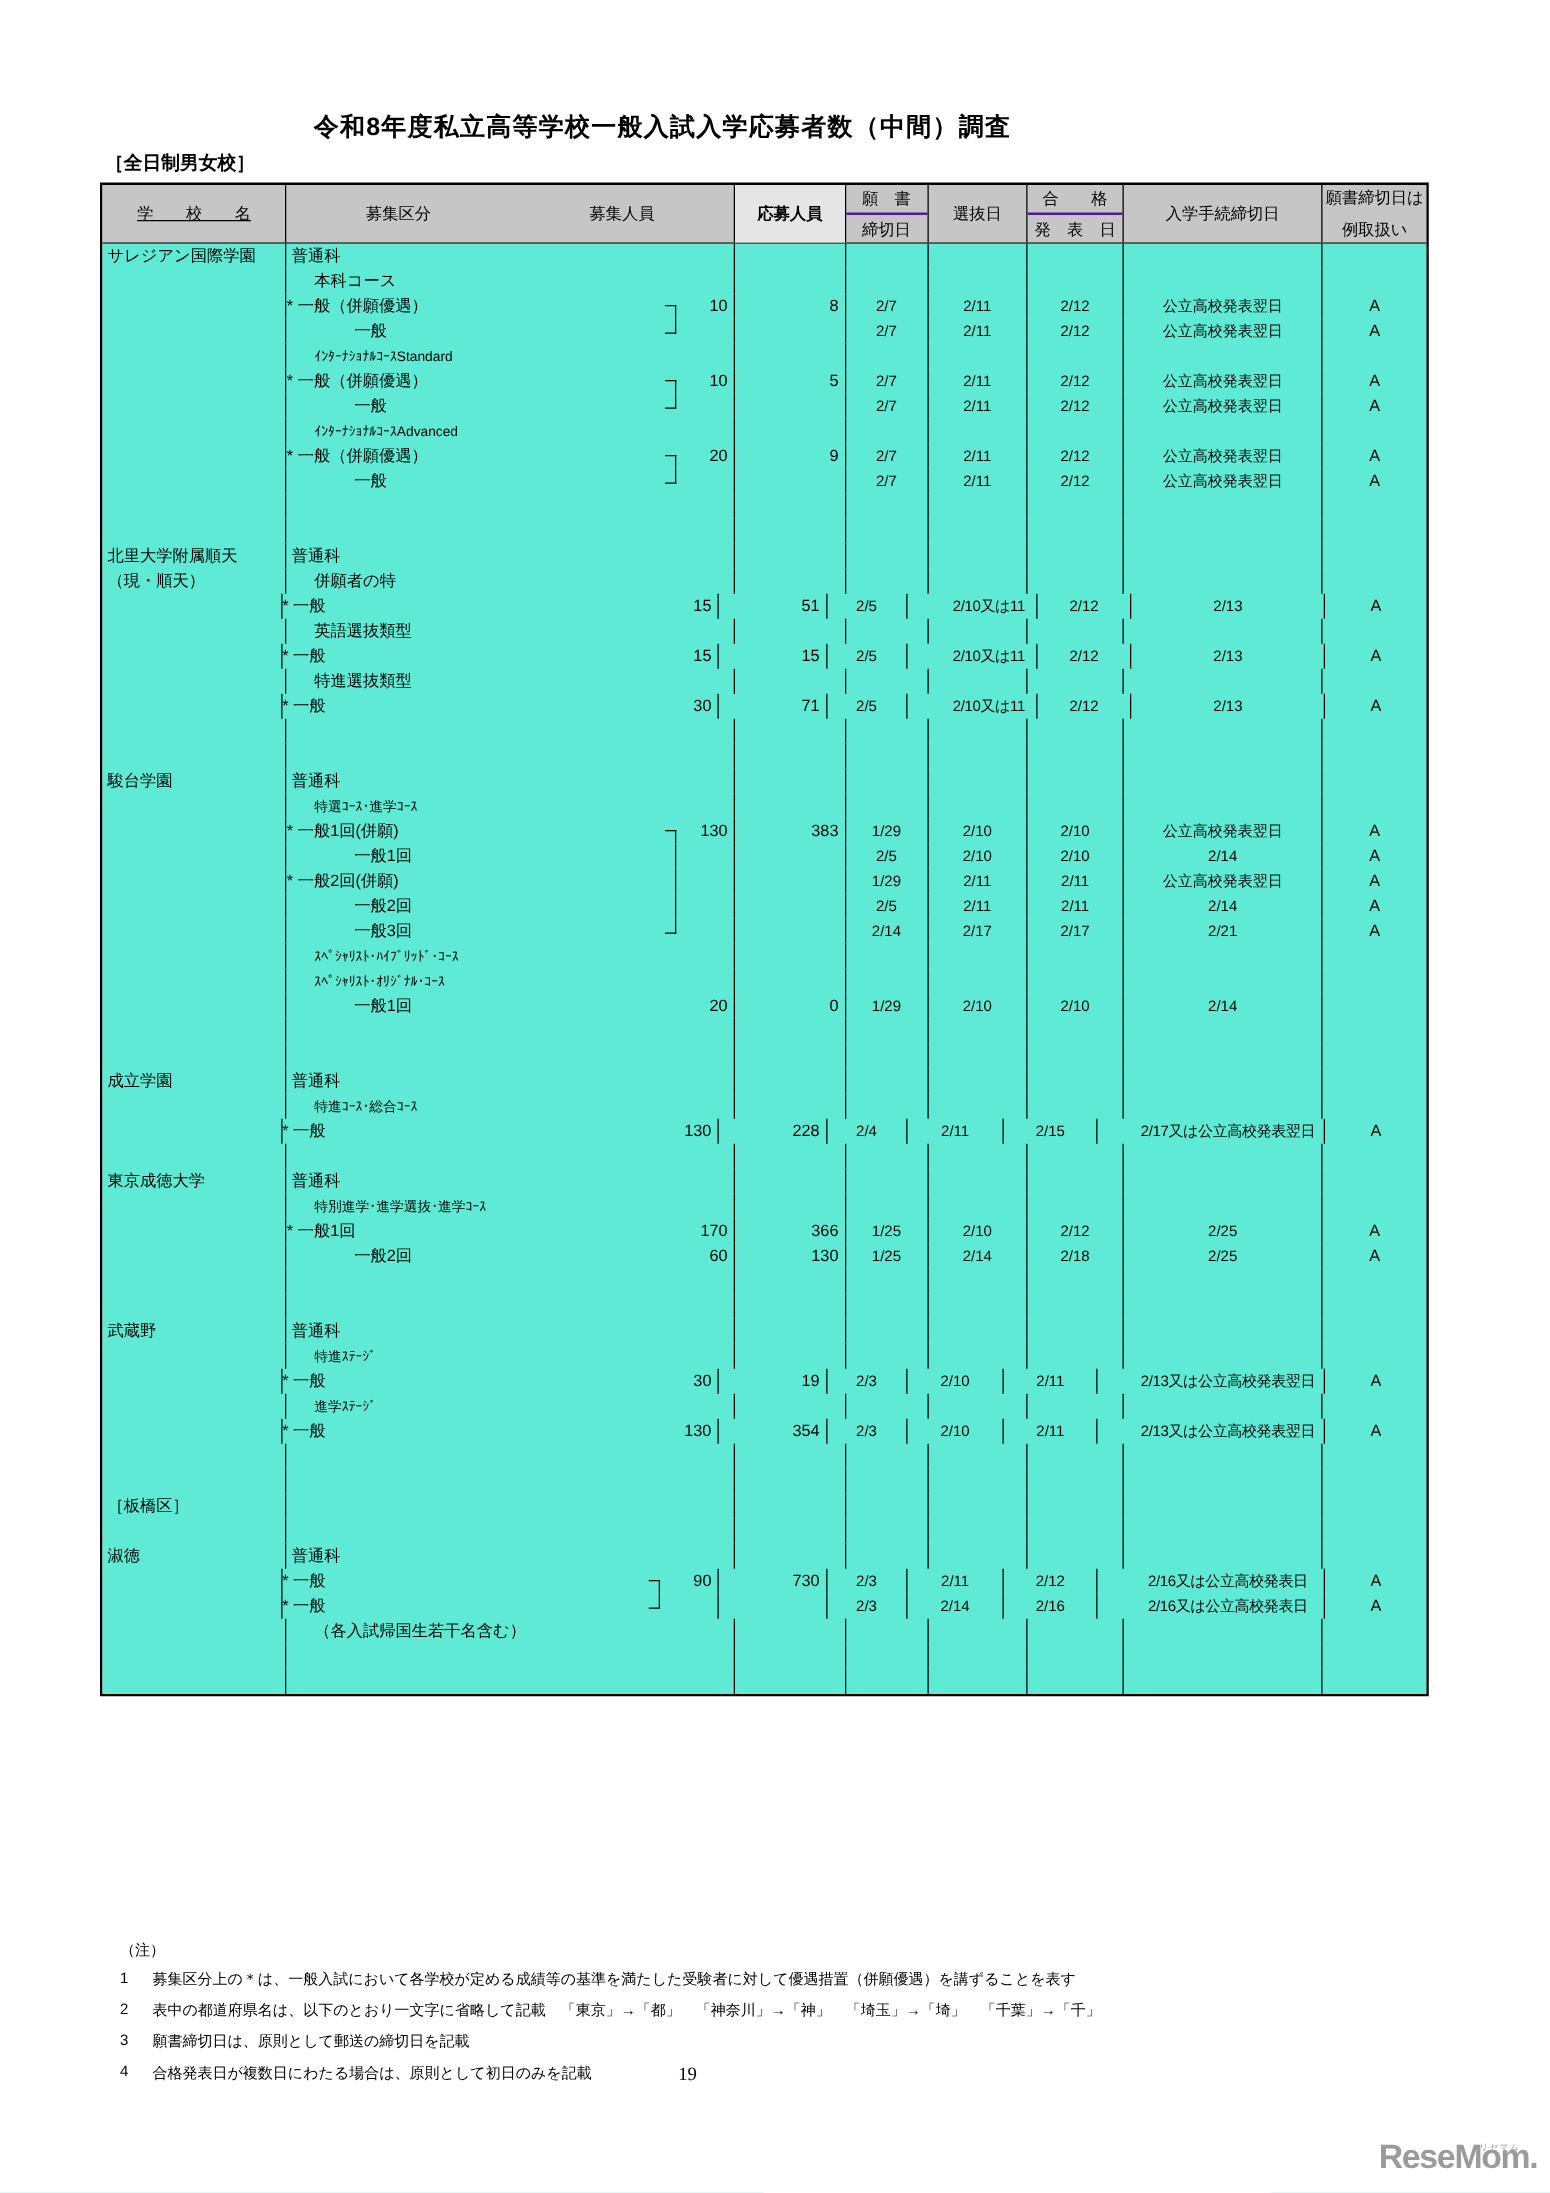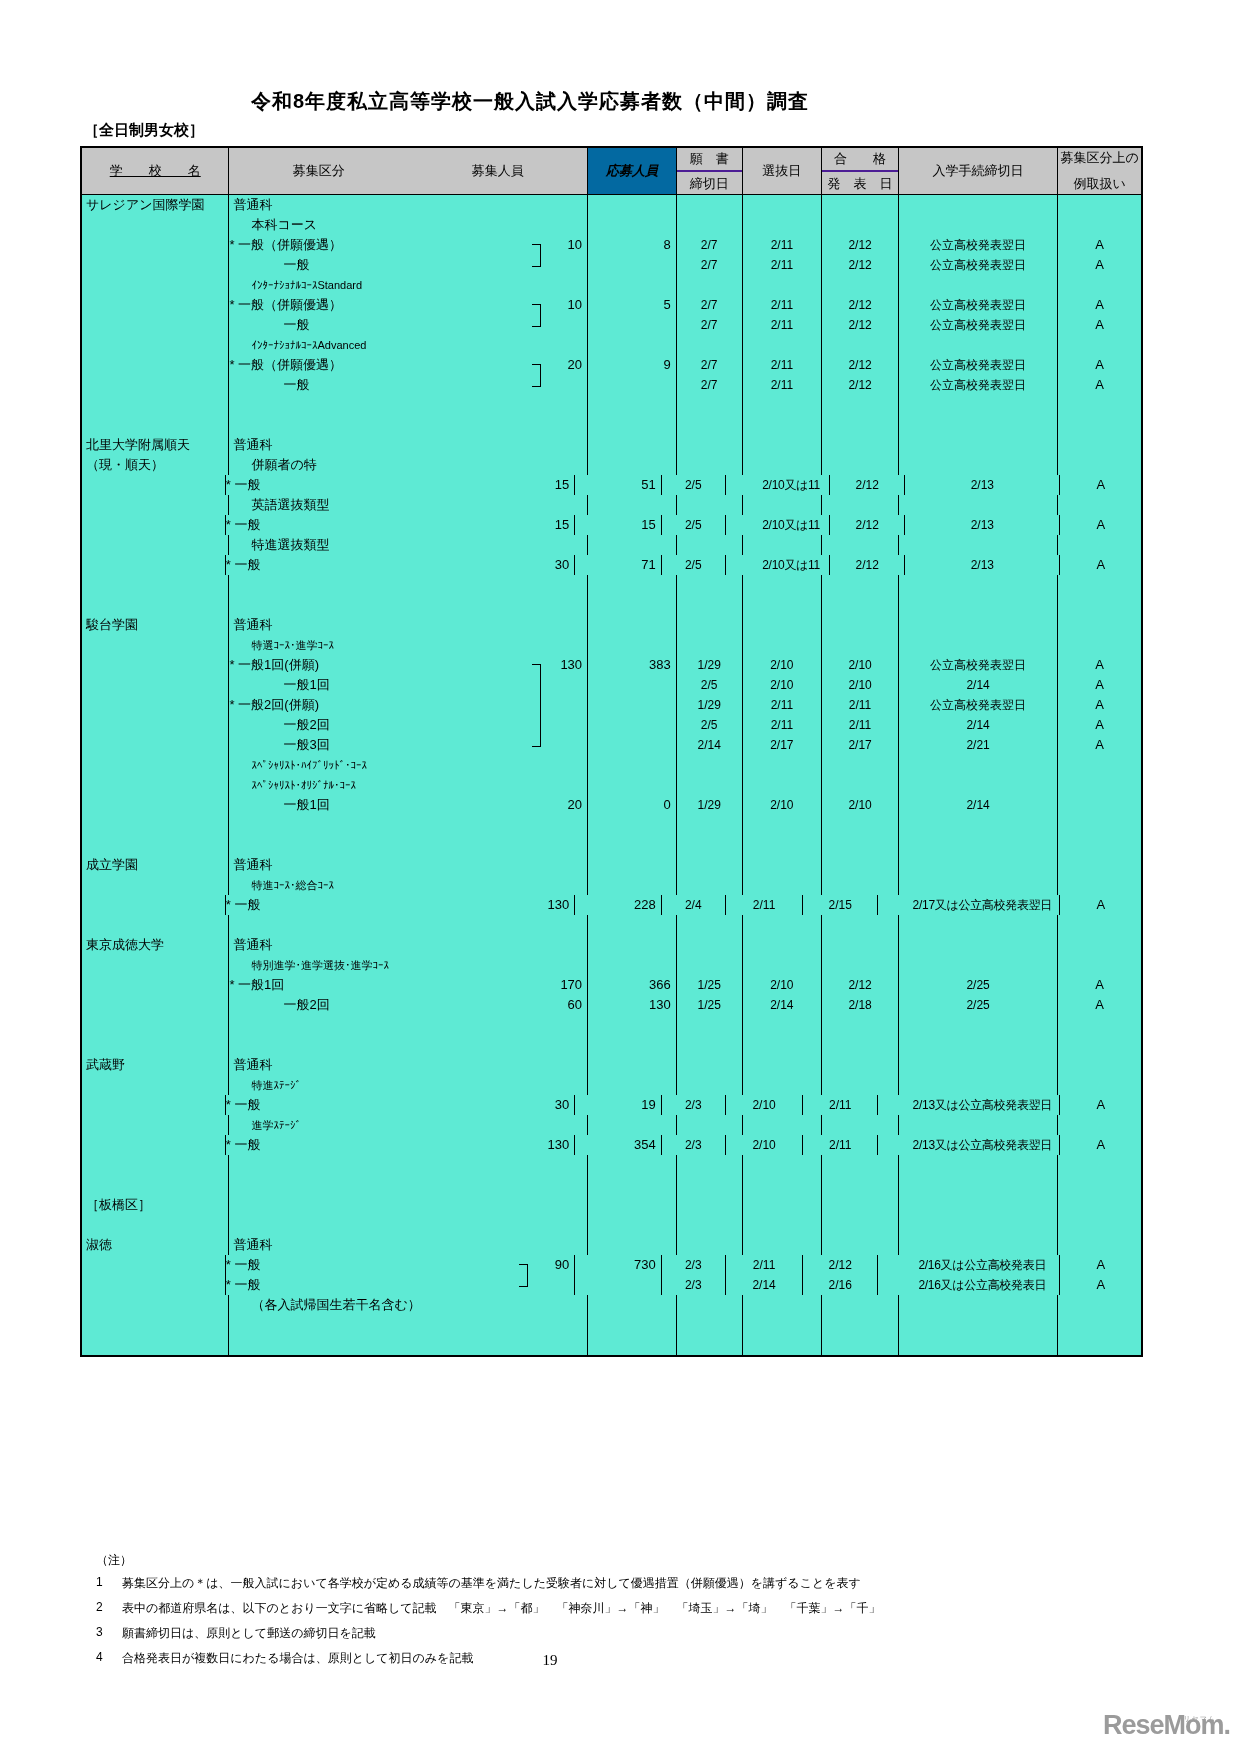--- a/index.html
+++ b/index.html
@@ -14,21 +14,21 @@
          align-items:center;justify-content:center;text-align:center;}
   .hcell:last-child{border-right:none;}
   .c-school{width:148px;text-decoration:underline;}
   .c-cat{width:360px;display:flex;justify-content:space-around;align-items:center;}
   .c-apply{width:89px;}
   .c-d1{width:66px;}
   .c-d2{width:80px;}
   .c-d3{width:77px;}
   .c-proc{width:160px;}
   .c-sp{width:83px;}
-  .orange{background:#0369a1;font-weight:bold;font-style:italic;}
+  .orange{background:#e5e5e5;font-weight:bold;}
   .split{flex-direction:column;padding:0;align-items:stretch;}
   .split .top{height:22px;line-height:22px;border-bottom:2px solid #4c1d95;}
   .split .bot{height:23px;line-height:23px;}
   .split2{flex-direction:column;justify-content:space-between;padding:2px 0 3px 0;line-height:15px;}
   .tbody{background:#5eead4;}
   .trow{display:flex;height:20px;}
   .cell{box-sizing:border-box;border-right:1px solid #000;font-size:13px;line-height:20px;
         white-space:nowrap;overflow:visible;}
   .cell:last-child{border-right:none;}
   .cell.school{width:148px;padding-left:4px;}
@@ -90,21 +90,21 @@
         <span>選抜日</span>
       </div>
       <div class="hcell c-d3 split">
         <div class="top">合　　格</div>
         <div class="bot">発　表　日</div>
       </div>
       <div class="hcell c-proc">
         <span>入学手続締切日</span>
       </div>
       <div class="hcell c-sp split2">
-        <div>募集区分上の</div>
+        <div>願書締切日は</div>
         <div>例取扱い</div>
       </div>
     </div>
     <div class="tbody" id="tbody">
         <div class="trow">
           <div class="cell school">サレジアン国際学園</div>
           <div class="cell cat"><span class="cat-text ind0">普通科</span></div>
           <div class="cell apply"></div>
           <div class="cell d1"></div>
           <div class="cell d2"></div>

